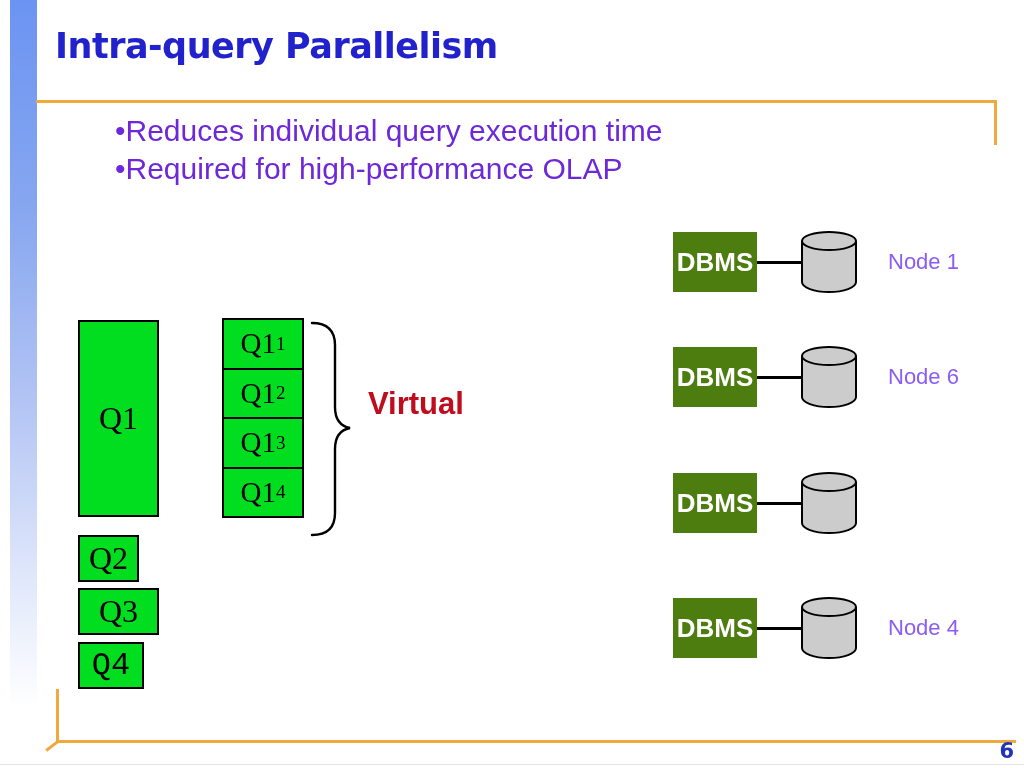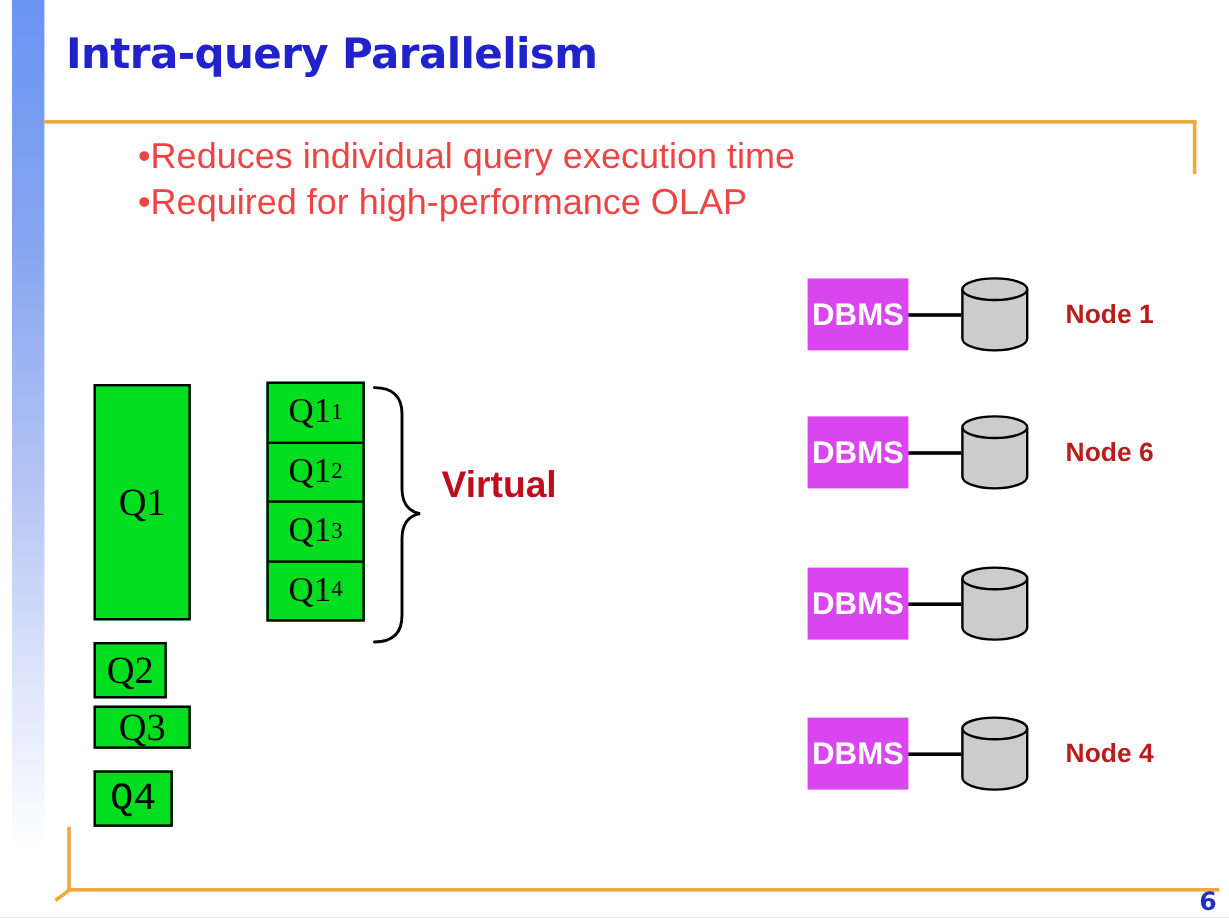--- a/index.html
+++ b/index.html
@@ -19,31 +19,31 @@
     letter-spacing:-0.5px;white-space:nowrap;
   }
   .rule-top{position:absolute;left:36px;top:100px;width:961px;height:3px;background:#EFA93C;}
   .rule-top-stub{position:absolute;left:994px;top:100px;width:3px;height:45px;background:#EFA93C;}
   .rule-bottom{position:absolute;left:56px;top:740px;width:960px;height:3px;background:#EFA93C;}
   .rule-bottom-stub{position:absolute;left:56px;top:689px;width:3px;height:54px;background:#EFA93C;}
   .corner-nub{position:absolute;left:46px;top:749px;width:15px;height:2.5px;background:#EFA93C;
     transform:rotate(-37deg);transform-origin:left center;}
   .baseline-faint{position:absolute;left:0;top:764px;width:1024px;height:1px;background:#E6E6E6;}
 
-  .bullets{position:absolute;left:115px;top:112px;font-size:30px;line-height:38px;color:#ef4444;}
+  .bullets{position:absolute;left:115px;top:112px;font-size:30px;line-height:38px;color:#6d28d9;}
   .bullet-line{white-space:nowrap;}
 
   .qbox{
     position:absolute;background:#00DE1F;border:2px solid #000;box-sizing:border-box;
     display:flex;align-items:center;justify-content:center;
     font-family:"Liberation Serif",serif;font-size:32px;color:#000;
   }
   .qbox.q1{left:78px;top:320px;width:81px;height:197px;}
   .qbox.q2{left:78px;top:535px;width:61px;height:47px;}
-  .qbox.q3{left:78px;top:588px;width:81px;height:36px;}
+  .qbox.q3{left:78px;top:588px;width:81px;height:47px;}
   .qbox.q4{left:78px;top:642px;width:66px;height:47px;font-family:Liberation Mono, monospace;}
 
   .pstack{
     position:absolute;left:222px;top:318px;width:82px;height:200px;
     border:2px solid #000;box-sizing:border-box;background:#00DE1F;
     display:flex;flex-direction:column;
   }
   .pseg{
     flex:1;display:flex;align-items:center;justify-content:center;
     font-family:"Liberation Serif",serif;font-size:29px;color:#000;
@@ -54,30 +54,30 @@
   .brace{position:absolute;left:306px;top:319px;}
 
   .vp{
     position:absolute;left:368px;top:382px;
     font-weight:bold;font-size:31px;line-height:43px;color:#C00D1D;
     font-family:"Liberation Sans",sans-serif;
   }
 
   .node-row{position:absolute;left:673px;width:350px;height:62px;}
   .node-row .dbms{
-    position:absolute;left:0;top:0;width:84px;height:60px;background:#d946ef;
+    position:absolute;left:0;top:0;width:84px;height:60px;background:#4d7c0f;
     display:flex;align-items:center;justify-content:center;
     color:#ffffff;font-weight:bold;font-size:26px;letter-spacing:0px;
   }
   .node-row .conn{position:absolute;left:84px;top:29px;width:44px;height:3px;background:#000;}
   .node-row .cyl{position:absolute;left:127px;top:-2px;}
   .node-row .nlabel{
     position:absolute;left:215px;top:0;width:120px;height:60px;
     display:flex;align-items:center;justify-content:flex-start;
-    font-weight:bold;font-size:22px;color:#b91c1c;white-space:nowrap;
+    font-weight:normal;font-size:22px;color:#8b5cf6;white-space:nowrap;
   }
   .pagenum{
     position:absolute;left:980px;top:739px;width:34px;text-align:right;
     font-family:"DejaVu Sans",sans-serif;font-weight:bold;font-size:21px;color:#2233BB;
   }
 </style>
 </head>
 <body>
 
 <div class="slide">

